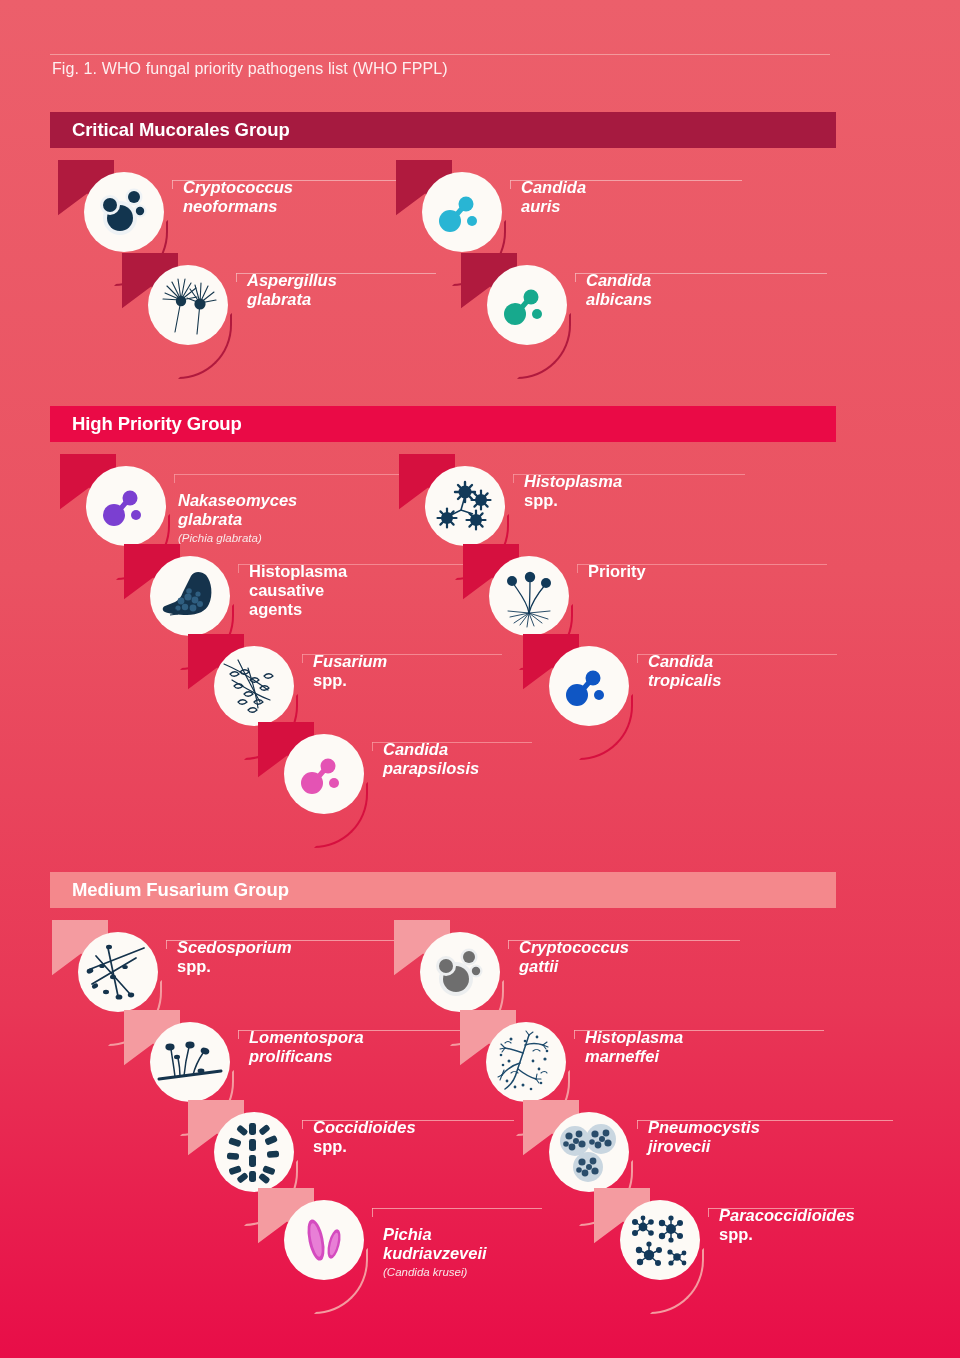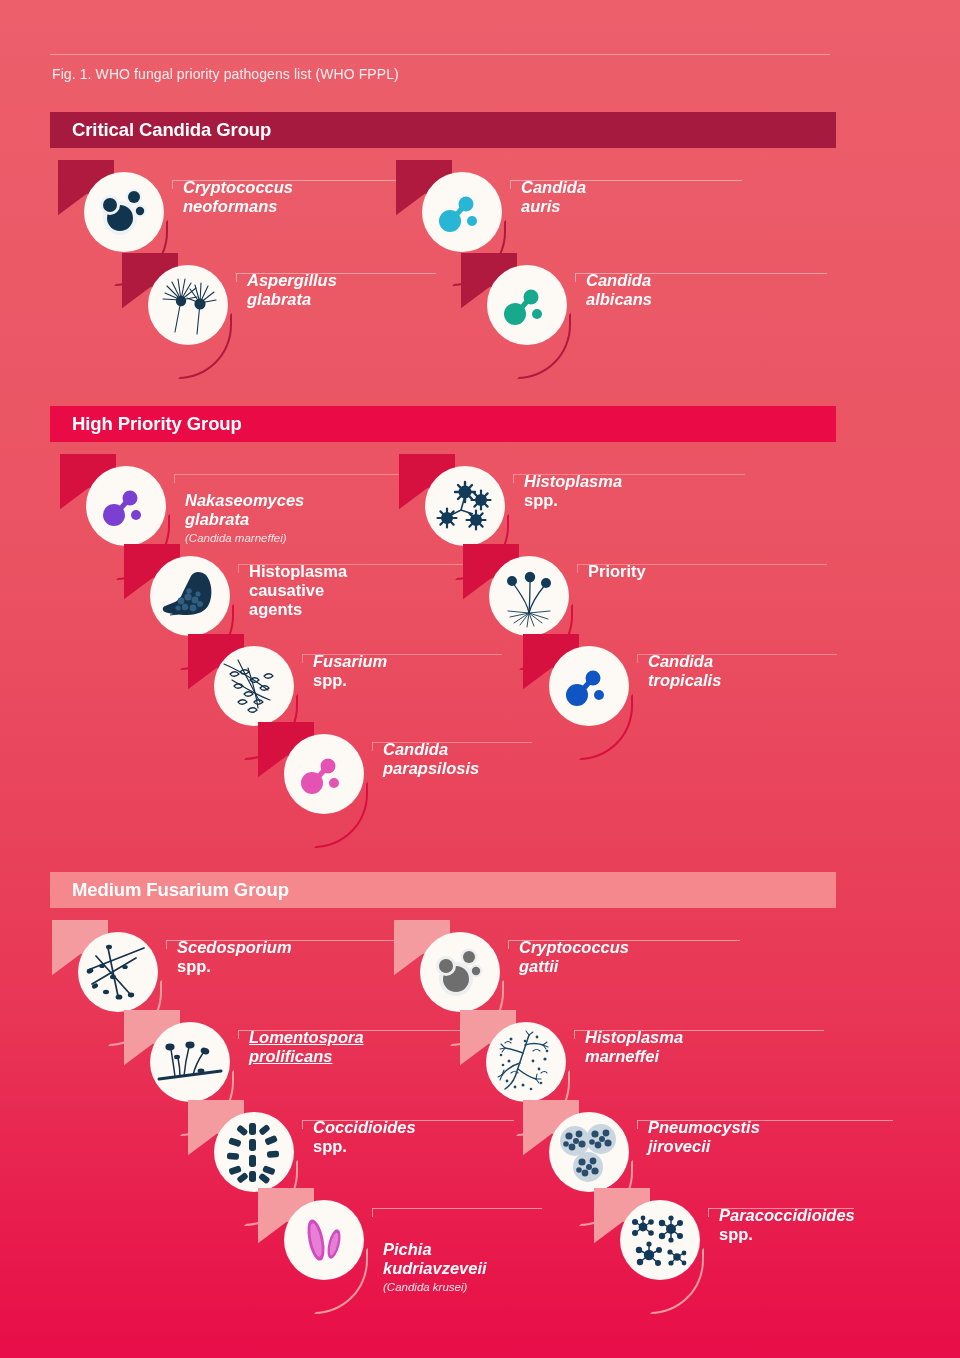--- a/index.html
+++ b/index.html
@@ -11,22 +11,22 @@
     overflow: hidden;
     color: #ffffff;
   }
 
   
   .topline {
     position: absolute; left: 50px; top: 54px; width: 780px; height: 1px;
     background: #f4a3a5; opacity: .85;
   }
   .caption {
-    position: absolute; left: 52px; top: 66px;
-    font-size: 14px; letter-spacing: .1px; color: #fdeff0;
+    position: absolute; left: 52px; top: 60px;
+    font-size: 16px; letter-spacing: .1px; color: #fdeff0;
   }
 
   
   .band {
     position: absolute; left: 50px; width: 786px; height: 36px;
     display: flex; align-items: center;
   }
   .band .band-label {
     margin-left: 22px; font-size: 18.5px; font-weight: bold;
     letter-spacing: -.1px; color: #ffffff;
@@ -88,21 +88,21 @@
 
   svg { display: block; }
 </style>
 </head>
 <body>
 
 <div class="topline"></div>
 <div class="caption">Fig. 1. WHO fungal priority pathogens list (WHO FPPL)</div>
 
 <div class="band band-critical">
-  <span class="band-label">Critical Candida Group</span>
+  <span class="band-label">Critical Mucorales Group</span>
 </div>
 
 <div class="node" style="left:84px; top:172px; --deco:#b01a3e; --leader:#f6b9bc;">
   <div class="wedge"></div>
   <div class="arc" style="left:30px; top:48px; width:54px; height:66px;"></div>
   <div class="disc" style="width:80px; height:80px;">
     <svg width="68" height="68" viewBox="0 0 68 68">
       <circle cx="30" cy="40" r="17" fill="#eef2f5"></circle>
         <circle cx="30" cy="40" r="13" fill="#12354f"></circle>
       <circle cx="20" cy="27" r="10" fill="#eef2f5"></circle>
@@ -200,24 +200,24 @@
   <div class="disc" style="width:80px; height:80px;">
     <svg width="64" height="64" viewBox="0 0 64 64">
       <path d="M22 40 L34 26" stroke="#7b3fd1" stroke-width="5" stroke-linecap="round"></path>
       <circle cx="20" cy="41" r="11" fill="#7b3fd1"></circle>
       <circle cx="36" cy="24" r="7.5" fill="#7b3fd1"></circle>
       <circle cx="42" cy="41" r="5" fill="#7b3fd1"></circle>
     </svg>
   </div>
   <div class="leader" style="left:88px; top:8px; width:240px;"></div>
   <div class="leader-elbow" style="left:88px; top:8px; height:9px;"></div>
-  <div class="label" style="left:99px; top:6px;">
+  <div class="label" style="left:92px; top:6px;">
     <span>Nakaseomyces
 glabrata</span>
-    <span class="syn">(Candida marneffei)</span>
+    <span class="syn">(Pichia glabrata)</span>
   </div>
 </div>
 
 <div class="node" style="left:150px; top:556px; --deco:#d6103f; --leader:#f79ba2;">
   <div class="wedge"></div>
   <div class="arc" style="left:30px; top:48px; width:54px; height:66px;"></div>
   <div class="disc" style="width:80px; height:80px;">
     <svg width="70" height="70" viewBox="0 0 70 70">
       <path d="M51 14 c6 7 7 20 3 29 c-3 7 -11 11 -22 11 c-9 0 -17 -1 -22 -3 c-3 -1 -3 -5 0 -6 l10 -4 c4 -2 6 -5 8 -10 l8 -16 c3 -5 10 -5 15 -1 z" fill="#15334c"></path>
       <g fill="#2f5e80">
@@ -456,21 +456,21 @@
       </g>
       <ellipse cx="15" cy="20" rx="4.6" ry="3.4" fill="#15334c"></ellipse>
       <ellipse cx="35" cy="18" rx="4.6" ry="3.4" fill="#15334c"></ellipse>
       <ellipse cx="50" cy="24" rx="4.4" ry="3.2" fill="#15334c" transform="rotate(20 50 24)"></ellipse>
       <ellipse cx="22" cy="30" rx="3" ry="2.2" fill="#15334c"></ellipse>
       <ellipse cx="46" cy="44" rx="3.4" ry="2.4" fill="#15334c"></ellipse>
     </svg>
   </div>
   <div class="leader" style="left:88px; top:8px; width:240px;"></div>
   <div class="leader-elbow" style="left:88px; top:8px; height:9px;"></div>
-  <div class="label" style="left:99px; top:6px;text-decoration:underline;">Lomentospora
+  <div class="label" style="left:99px; top:6px;">Lomentospora
 prolificans</div>
 </div>
 
 <div class="node" style="left:214px; top:1112px; --deco:#f49ba0; --leader:#f8b5b8;">
   <div class="wedge"></div>
   <div class="arc" style="left:30px; top:48px; width:54px; height:66px;"></div>
   <div class="disc" style="width:80px; height:80px;">
     <svg width="70" height="70" viewBox="0 0 70 70">
       <g fill="#16384f">
         <rect x="30" y="6" width="7" height="12" rx="2.4"></rect>
@@ -501,21 +501,21 @@
   <div class="disc" style="width:80px; height:80px;">
     <svg width="66" height="66" viewBox="0 0 66 66">
       <ellipse cx="25" cy="33" rx="7.5" ry="21" transform="rotate(-12 25 33)" fill="#d44bbf"></ellipse>
       <ellipse cx="25" cy="33" rx="4.6" ry="17" transform="rotate(-12 25 33)" fill="#e87fd6"></ellipse>
       <ellipse cx="43" cy="37" rx="5.6" ry="15" transform="rotate(14 43 37)" fill="#d44bbf"></ellipse>
       <ellipse cx="43" cy="37" rx="3.2" ry="11.6" transform="rotate(14 43 37)" fill="#e87fd6"></ellipse>
     </svg>
   </div>
   <div class="leader" style="left:88px; top:8px; width:170px;"></div>
   <div class="leader-elbow" style="left:88px; top:8px; height:9px;"></div>
-  <div class="label" style="left:99px; top:21px;">
+  <div class="label" style="left:99px; top:6px;">
     <span>Pichia
 kudriavzeveii</span>
     <span class="syn">(Candida krusei)</span>
   </div>
 </div>
 
 <div class="node" style="left:420px; top:932px; --deco:#f49ba0; --leader:#f8b5b8;">
   <div class="wedge"></div>
   <div class="arc" style="left:30px; top:48px; width:54px; height:66px;"></div>
   <div class="disc" style="width:80px; height:80px;">

